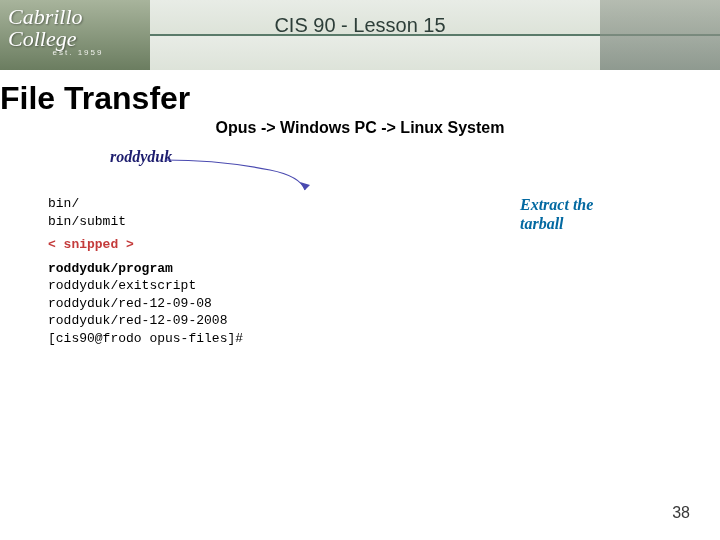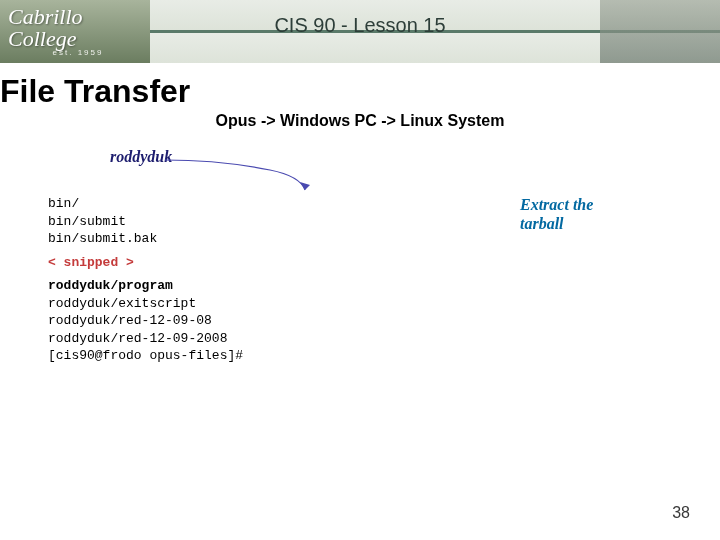--- a/index.html
+++ b/index.html
@@ -1,17 +1,17 @@
 <!DOCTYPE html>
 <html><head>
 <meta charset="utf-8">
 <style>
   * { box-sizing: border-box; margin: 0; padding: 0; }
   body { width: 720px; height: 540px; background: #fff; font-family: Verdana, Arial, sans-serif; position: relative; overflow: hidden; }
-  .header-band { width: 100%; height: 63px; position: relative; background: linear-gradient(to bottom, #e8ece6 0%, #dde3d9 48%, #5a7a6a 48%, #5a7a6a 52%, #e8ece6 52%, #dde3d9 100%); }
+  .header-band { width: 100%; height: 70px; position: relative; background: linear-gradient(to bottom, #e8ece6 0%, #dde3d9 48%, #5a7a6a 48%, #5a7a6a 52%, #e8ece6 52%, #dde3d9 100%); }
   .header-band::before { content:""; position:absolute; left:0; top:0; bottom:0; width:150px; background: linear-gradient(to bottom, #a8b49c, #6b7d60); }
   .header-band::after { content:""; position:absolute; right:0; top:0; bottom:0; width:120px; background: linear-gradient(to bottom, #9fa79a, #6d7a70); opacity:.7; }
   .logo { position:absolute; left:8px; top:6px; width:140px; height:40px; }
   .logo-text { font-family: "Brush Script MT", cursive; font-size: 22px; color: #fff; font-style: italic; line-height: 1; text-shadow: 1px 1px 2px rgba(0,0,0,.4); }
   .logo-sub { font-size: 8px; color: #eef0ea; letter-spacing: 2px; margin-top: -2px; text-align:center;}
   .lesson-title { position:absolute; left:0; right:0; top:14px; text-align:center; font-size:20px; color:#2d3e39; font-family: Verdana, sans-serif; }
   .main-title { text-align:left; font-size:32px; font-family: Verdana, sans-serif; color:#000; margin-top:10px; }
   .subtitle { text-align:center; font-size:16px; font-family: Verdana, sans-serif; color:#000; margin-top:2px; font-weight:bold; }
   .extract-label { position:absolute; left:110px; top:148px; font-style:italic; font-size:16px; font-family: "Times New Roman", serif; color:#1d1d6e; font-weight:bold; }
   .arrow-svg { position:absolute; left:160px; top:152px; width:160px; height:50px; pointer-events:none; }
@@ -39,21 +39,20 @@
 <div class="extract-label">roddyduk</div>
 
 <svg class="arrow-svg" viewBox="0 0 160 50">
   <path d="M 5 8 Q 60 8 110 18 Q 140 24 145 38" stroke="#4a4ab0" stroke-width="1.2" fill="none"></path>
   <path d="M 145 38 L 140 30 L 150 33 Z" fill="#4a4ab0"></path>
 </svg>
 
 <div class="terminal">
   <div>bin/</div>
   <div>bin/submit</div>
-  <div>bin/submit.bak</div>
   <div class="blk snip">&lt; snipped &gt;</div>
   <div class="blk">roddyduk/program</div>
   <div>roddyduk/exitscript</div>
   <div>roddyduk/red-12-09-08</div>
   <div>roddyduk/red-12-09-2008</div>
   <div>[cis90@frodo opus-files]#</div>
 </div>
 
 <div class="annotation">
   <div>Extract the</div>

